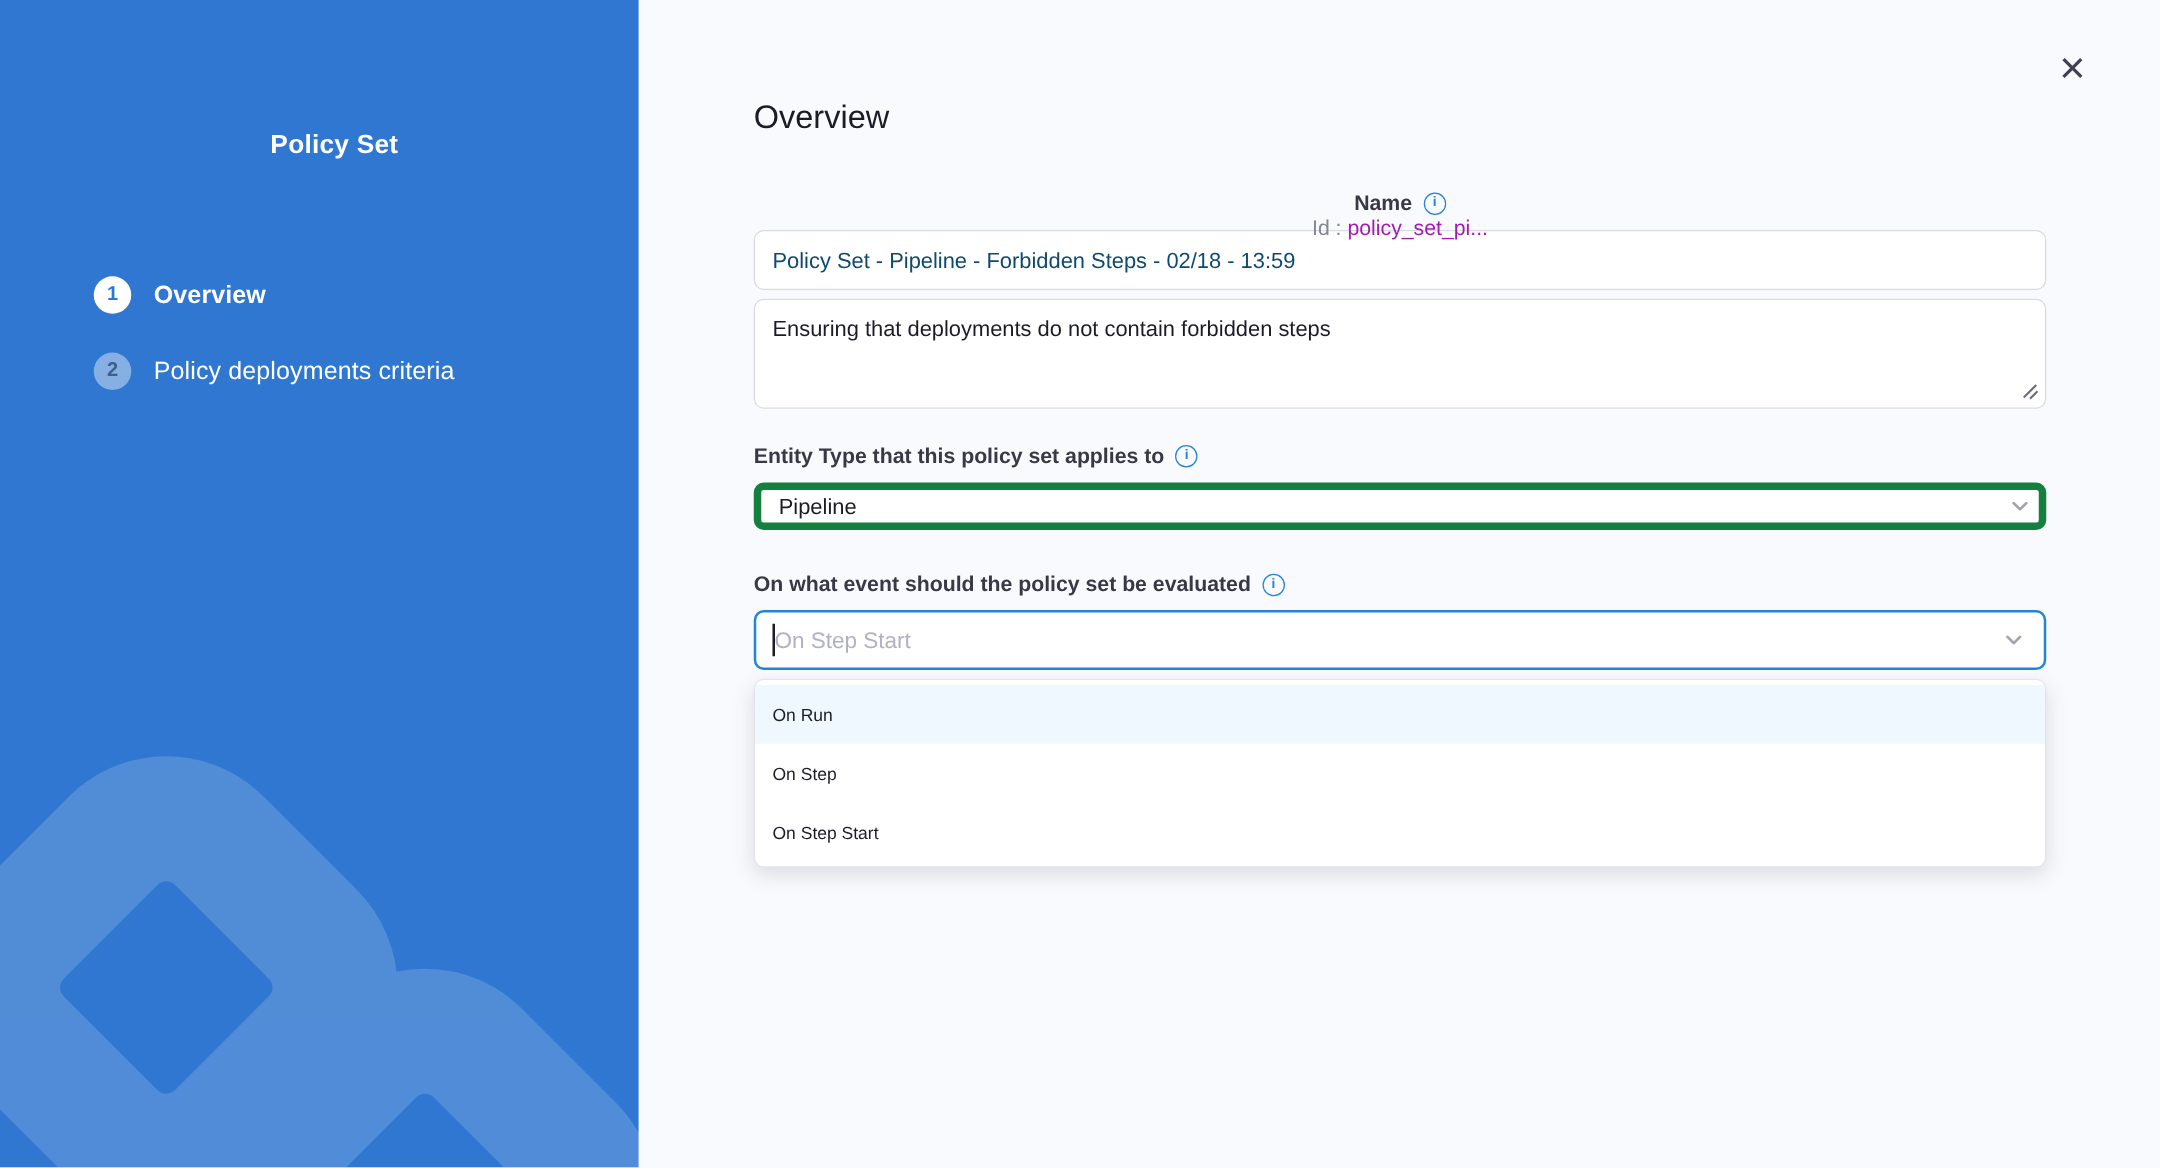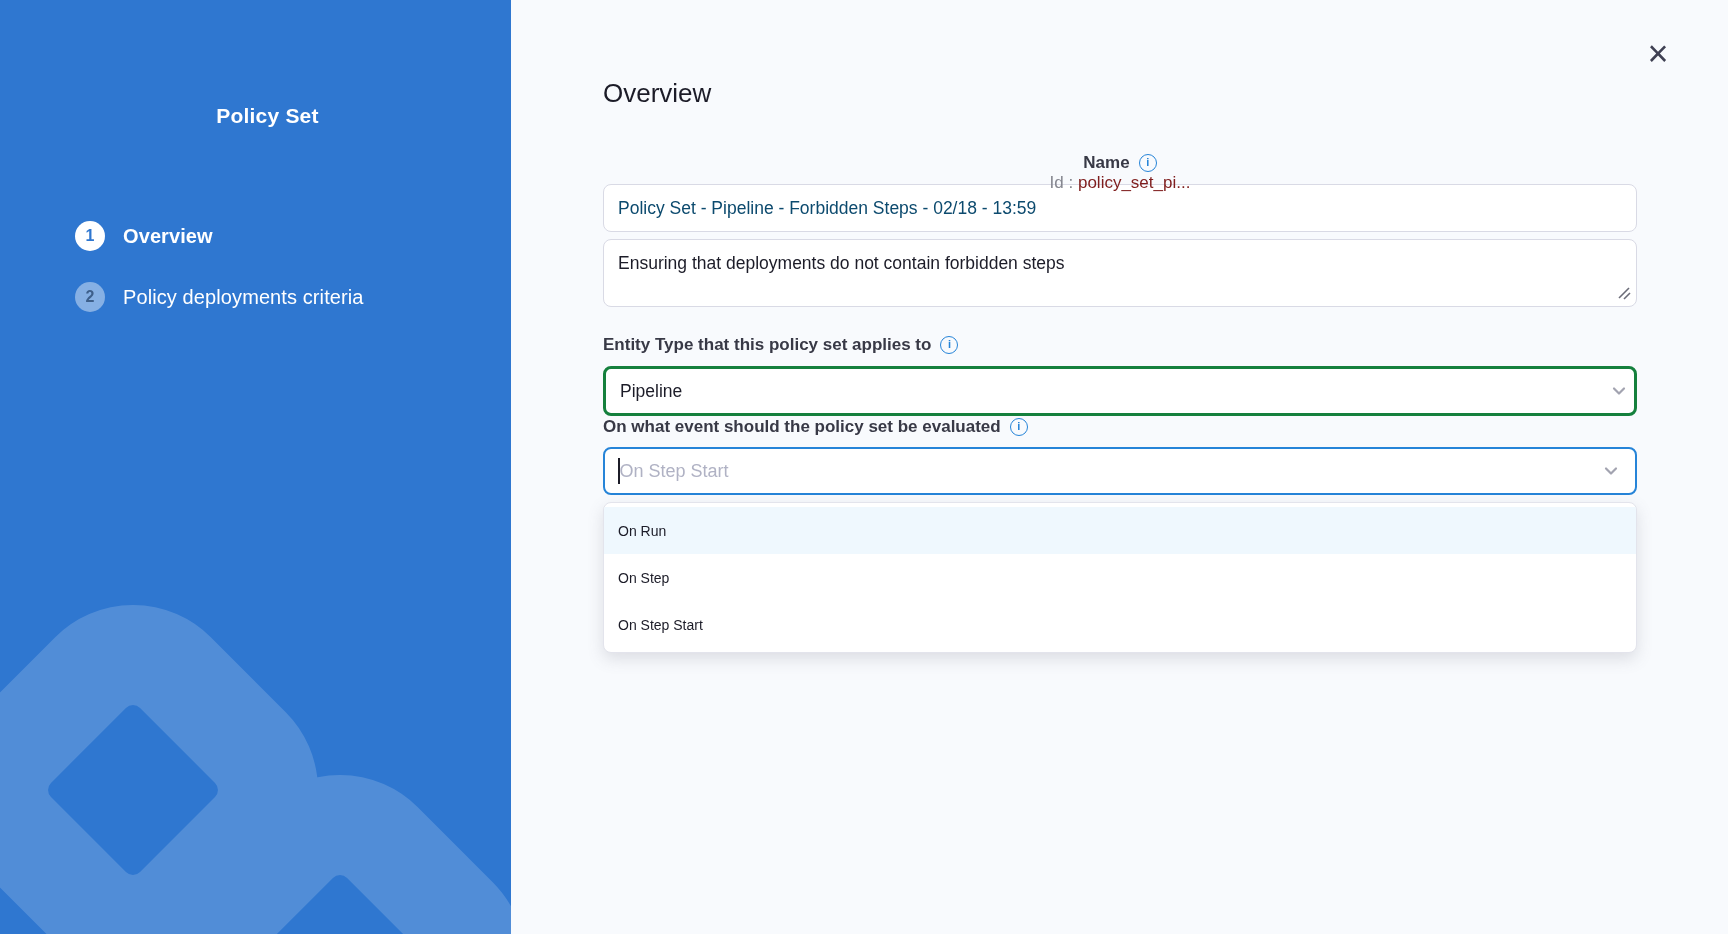--- a/index.html
+++ b/index.html
@@ -52,46 +52,46 @@
     display: flex; align-items: center; gap: 9px;
     font-size: 17px; line-height: 21px; font-weight: 600; color: #383946;
   }
   .info-icon {
     width: 18px; height: 18px; border-radius: 50%;
     border: 1.5px solid #2684D8; color: #2684D8;
     display: inline-flex; align-items: center; justify-content: center;
     font-size: 11px; font-weight: 700; font-style: normal; cursor: pointer; flex-shrink: 0;
   }
   .id-wrap { font-size: 17px; color: #85868F; }
-  .id-link { color: #7f1d1d; text-decoration: none; cursor: pointer; }
+  .id-link { color: #a21caf; text-decoration: none; cursor: pointer; }
 
   .text-input {
     display: block; width: 100%; height: 48px; margin-top: 10px;
     background: #FFFFFF; border: 1px solid #D9DAE5; border-radius: 8px;
     padding: 0 14px; font-size: 17.5px; color: #0c4a6e;
     font-family: inherit; outline: none;
   }
   .mt-desc { margin-top: 34px; }
   .textarea-wrap { position: relative; margin-top: 7px; }
   .textarea {
-    display: block; width: 100%; height: 68px; resize: none;
+    display: block; width: 100%; height: 88px; resize: none;
     background: #FFFFFF; border: 1px solid #D9DAE5; border-radius: 8px;
     padding: 12px 14px; font-size: 17.5px; line-height: 22px; color: #1C1C28;
     font-family: inherit; outline: none;
   }
   .resize-handle { position: absolute; right: 5px; bottom: 6px; cursor: nwse-resize; display: block; }
 
   .mt-entity { margin-top: 27px; }
   .select {
-    margin-top: 11px; height: 50px;
-    background: #FFFFFF; border: 3px solid #15803d; border-radius: 8px;
+    margin-top: 11px; height: 38px;
+    background: #FFFFFF; border: 6px solid #15803d; border-radius: 8px;
     display: flex; align-items: center; justify-content: space-between;
     padding: 0 6px 0 14px; font-size: 17.5px; color: #1C1C28; cursor: pointer;
   }
-  .mt-event { }
+  .mt-event { margin-top: 33px; }
   .select.focused { margin-top: 10px; height: 48px; border: 2px solid #2684D8; padding: 0 15px 0 13px; }
   .placeholder-wrap { display: flex; align-items: center; }
   .caret { width: 1.5px; height: 26px; background: #1C1C28; display: inline-block; }
   .placeholder { color: #B0B2C4; font-size: 18px; }
   .chevron { flex-shrink: 0; }
 
   .menu {
     margin-top: 7px; width: 100%;
     background: #FFFFFF; border: 1px solid #E3E4EC; border-radius: 8px;
     box-shadow: 0 6px 16px rgba(96,97,112,0.18);

